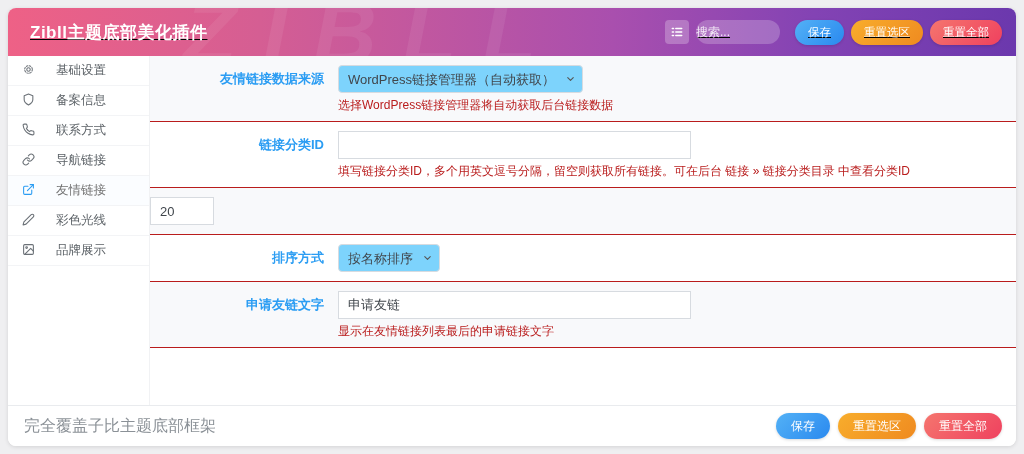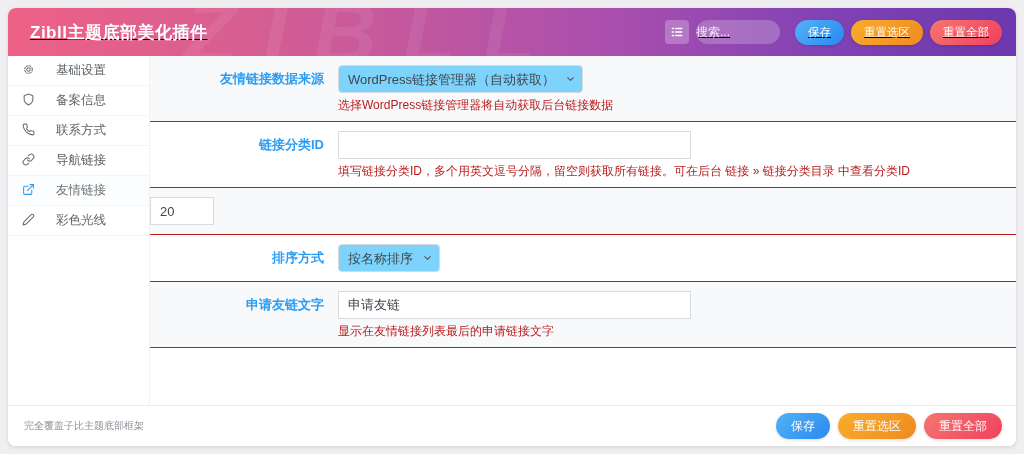--- a/index.html
+++ b/index.html
@@ -88,21 +88,21 @@
   .select-wrap .chev {
     position:absolute; right:7px; top:50%; transform:translateY(-50%);
     pointer-events:none; display:flex;
   }
   .help { margin-top:5px; font-size:12px; color:#b91c1c; line-height:14px; }
   
   .ftr {
     flex:0 0 41px; height:41px; background:#fff; border-top:1px solid #e9ebee;
     display:flex; align-items:center; padding:0 14px 0 16px;
   }
-  .ftr-note { font-size:10px; color:#8b9197;text-align:right; }
+  .ftr-note { font-size:16px; color:#8b9197;text-align:right; }
   .ftr-right { margin-left:auto; display:flex; align-items:center; gap:8px; }
   .ftr .pill { height:26px; border-radius:14px; font-size:12px; padding:0 15px; }
   .ftr .pill-save { margin-left:0; }
 </style>
 </head>
 <body>
 
 <div class="card">
 
   <div class="hdr">
@@ -174,20 +174,30 @@
         <span>友情链接</span>
       </div>
       <div class="side-item">
         <span>
           <svg width="13" height="13" viewBox="0 0 24 24" fill="none" stroke-width="2" stroke-linecap="round" stroke-linejoin="round">
             <path d="M17 3a2.828 2.828 0 1 1 4 4L7.5 20.5 2 22l1.5-5.5L17 3z"></path>
           </svg>
         </span>
         <span>彩色光线</span>
       </div>
+      <div class="side-item">
+        <span>
+          <svg width="13" height="13" viewBox="0 0 24 24" fill="none" stroke-width="2" stroke-linecap="round" stroke-linejoin="round">
+            <rect x="3" y="3" width="18" height="18" rx="2"></rect>
+            <circle cx="8.5" cy="8.5" r="1.5"></circle>
+            <path d="M21 15l-5-5L5 21"></path>
+          </svg>
+        </span>
+        <span>品牌展示</span>
+      </div>
     </div>
 
     <div class="main">
 
       <div class="row shade">
         <div class="row-label">友情链接数据来源</div>
         <div class="row-control">
           <div class="select-wrap">
             <select><option>WordPress链接管理器（自动获取）</option></select>
             <span class="chev">

